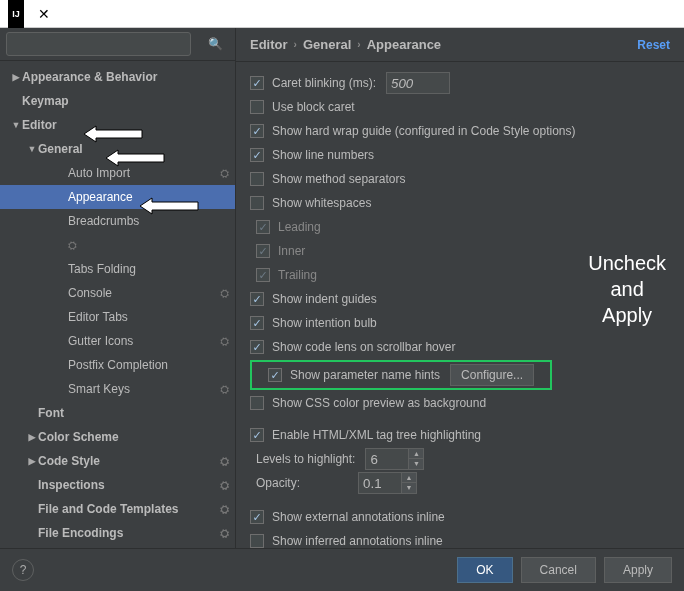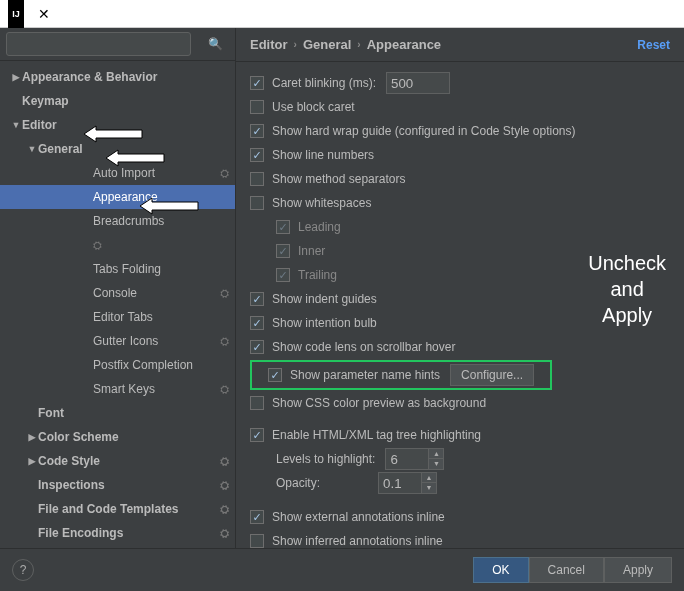--- a/index.html
+++ b/index.html
@@ -12,46 +12,46 @@
 .sidebar { width: 236px; background: #3c3f41; border-right: 1px solid #2d2f30; display: flex; flex-direction: column; }
 .search-row { display: flex; align-items: center; padding: 4px 6px; border-bottom: 1px solid #2d2f30; }
 .search-input { flex: 1; background: #45494a; border: 1px solid #5e6060; border-radius: 3px; padding: 3px 22px 3px 6px; color: #bbb; font-size: 12px; height: 24px; }
 .search-wrap { position: relative; flex: 1; }
 .search-wrap .mag { position: absolute; right: 6px; top: 50%; transform: translateY(-50%); color: #888; font-size: 12px; }
 .tree { flex: 1; overflow-y: auto; padding-top: 4px; }
 .tree-item { display: flex; align-items: center; height: 24px; padding-right: 6px; cursor: pointer; white-space: nowrap; }
 .tree-item .arrow { width: 12px; display: inline-block; text-align: center; color: #aaa; font-size: 9px; }
 .tree-item.lvl0 { padding-left: 10px; font-weight: bold; }
 .tree-item.lvl1 { padding-left: 26px; font-weight: bold; }
-.tree-item.lvl2 { padding-left: 56px; gap: 25px; }
+.tree-item.lvl2 { padding-left: 56px; }
 .tree-item.selected { background: #4b6eaf; color: #fff; }
 .tree-item .label { flex: 1; }
 .tree-item .cog { color: #777; font-size: 11px; }
 .main { flex: 1; display: flex; flex-direction: column; }
 .breadcrumb { display: flex; align-items: center; height: 34px; padding: 0 14px; border-bottom: 1px solid #2d2f30; font-weight: bold; font-size: 13px; }
 .breadcrumb .sep { margin: 0 6px; color: #888; font-size: 10px; }
 .breadcrumb .reset { margin-left: auto; color: #589df6; font-weight: bold; cursor: pointer; font-size: 12px; }
 .panel { flex: 1; overflow-y: auto; padding: 10px 14px; position: relative; }
 .row { display: flex; align-items: center; min-height: 22px; margin-bottom: 2px; }
 .chk { width: 14px; height: 14px; border: 1px solid #6e6e6e; background: #43494a; margin-right: 8px; display: flex; align-items: center; justify-content: center; cursor: pointer; flex-shrink: 0; }
 .chk.checked::after { content: "✓"; color: #a7c7e7; font-size: 11px; line-height: 1; }
 .chk.dim.checked::after { color: #6e7b86; }
-.indent1 { margin-left: 26px; }
-.num-input { background: #45494a; border: 1px solid #5e6060; color: #bbb; width: 64px; height: 22px; padding: 0 4px; margin-left: 10px; }
+.indent1 { margin-left: 6px; }
+.num-input { background: #45494a; border: 1px solid #5e6060; color: #bbb; width: 64px; height: 22px; padding: 0 4px; margin-left: 10px; font-style: italic; }
 .spin { display: inline-flex; align-items: center; margin-left: 10px; }
 .spin input { background: #45494a; border: 1px solid #5e6060; color: #bbb; width: 44px; height: 22px; padding: 0 4px; }
 .spin .btns { display: flex; flex-direction: column; border: 1px solid #5e6060; border-left: none; }
 .spin .btns span { width: 14px; height: 10px; background: #4c5052; font-size: 7px; text-align: center; line-height: 10px; cursor: pointer; color: #aaa; }
 .spin .btns span:first-child { border-bottom: 1px solid #5e6060; }
 .btn-inline { background: #4c5052; border: 1px solid #5e6060; color: #bbb; padding: 3px 10px; margin-left: 10px; cursor: pointer; font-size: 12px; }
 .highlight-box { border: 2px solid #22c55e; padding: 2px 16px; display: inline-flex; align-items: center; }
 .footer { height: 42px; border-top: 1px solid #2d2f30; display: flex; align-items: center; padding: 0 12px; }
 .help-btn { width: 22px; height: 22px; border: 1px solid #5e6060; border-radius: 50%; display: flex; align-items: center; justify-content: center; cursor: pointer; color: #aaa; font-size: 12px; }
 .footer .spacer { flex: 1; }
-.footer button { height: 26px; padding: 0 18px; margin-left: 0; border: 1px solid #5e6060; background: #4c5052; color: #bbb; cursor: pointer; font-size: 12px; }
+.footer button { height: 26px; padding: 0 18px; margin-left: 8px; border: 1px solid #5e6060; background: #4c5052; color: #bbb; cursor: pointer; font-size: 12px; }
 .footer button.primary { background: #365880; border-color: #4c708c; color: #fff; }
 .annotation { position: absolute; color: #fff; font-family: Georgia, serif; font-size: 20px; text-align: center; pointer-events: none; right: 18px; top: 188px; line-height: 1.3; }
 .arrow-annot { position: absolute; pointer-events: none; }
 .arrow-annot svg { display: block; }
 .muted { color: #888; }
 </style>
 </head>
 <body>
 
 <div class="titlebar">

